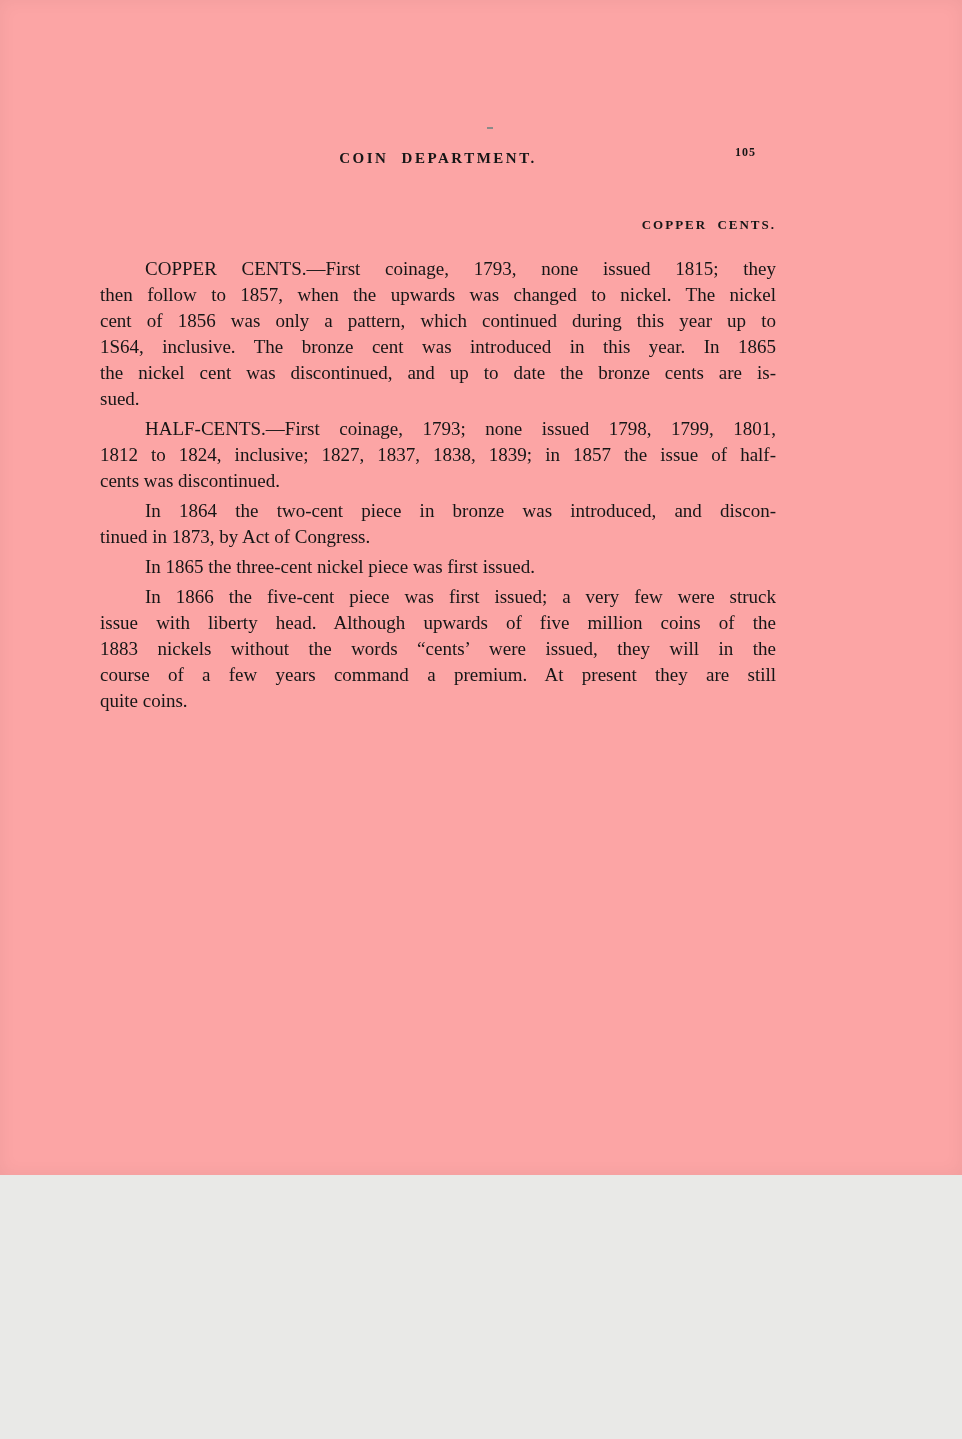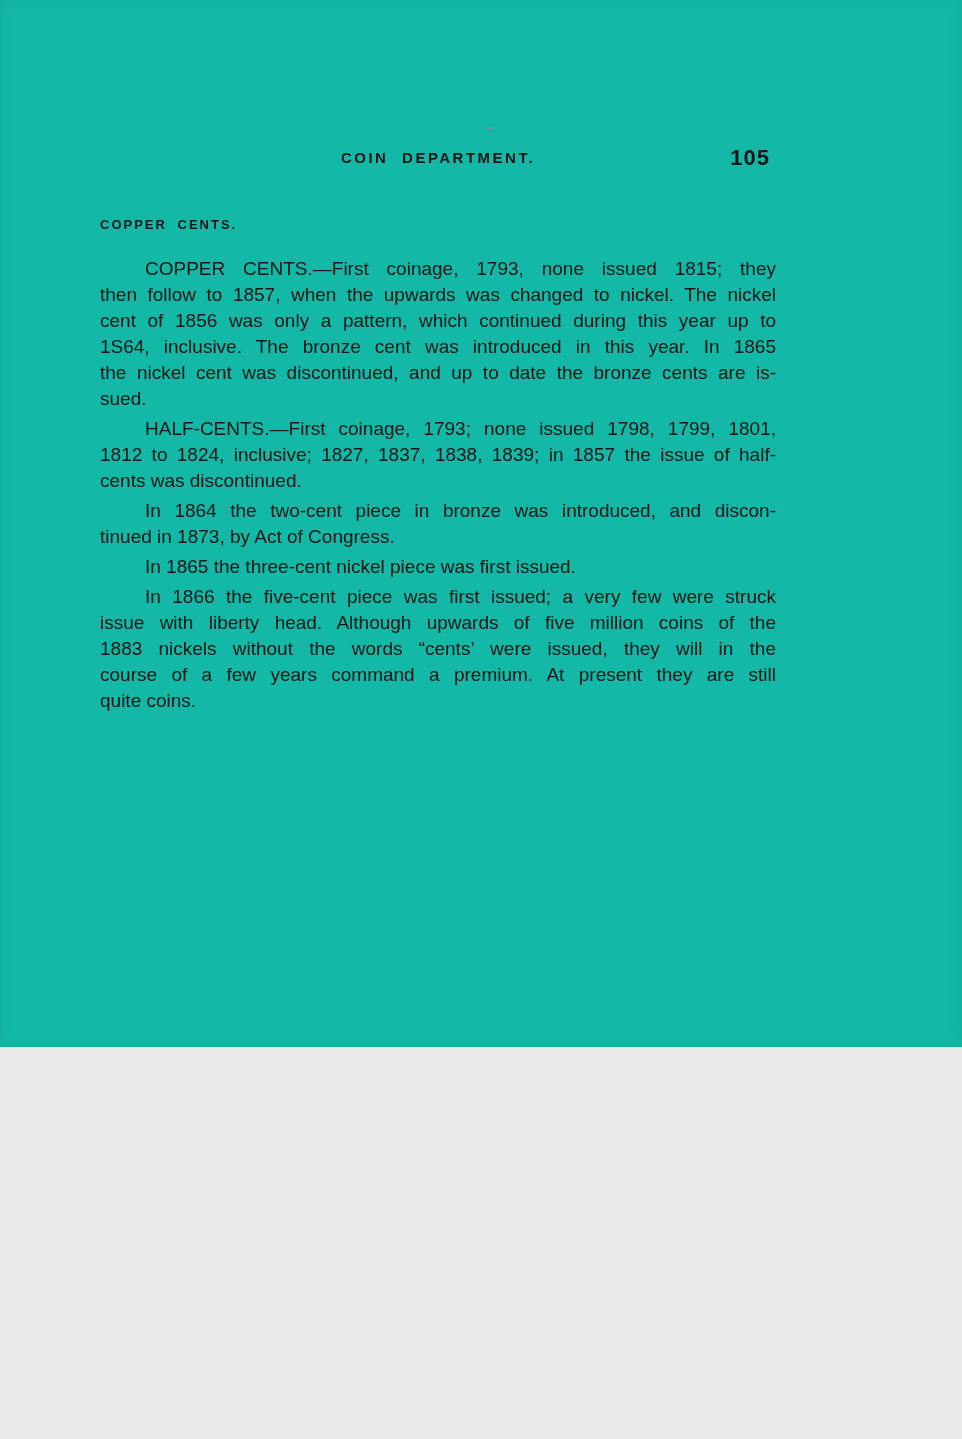--- a/index.html
+++ b/index.html
@@ -3,25 +3,25 @@
 <meta charset="utf-8">
 <style>
   html, body {
     margin: 0;
     padding: 0;
     background: #e9e9e7;
   }
   .sheet {
     position: relative;
     width: 962px;
-    height: 1047px;
+    height: 1175px;
     margin: 0 auto;
-    background: #14b8a6;
+    background: #fca5a5;
     color: #161616;
-    font-family: Liberation Sans, sans-serif;
+    font-family: Liberation Serif, serif;
     overflow: hidden;
   }
   
   .sheet::after {
     content: "";
     position: absolute;
     inset: 0;
     pointer-events: none;
     box-shadow: inset 0 0 18px rgba(0,0,0,0.05);
   }
@@ -36,41 +36,41 @@
   .rh-title {
     text-align: center;
     font-size: 15px;
     line-height: 20px;
     font-weight: bold;
     letter-spacing: 2.5px;
     word-spacing: 7px;
   }
   .rh-page-number {
     position: absolute;
-    right: 6px;
+    right: 20px;
     top: -3px;
-    font-size: 22px;
+    font-size: 12px;
     font-weight: bold;
     letter-spacing: 1px;
   }
   .print-mark {
     position: absolute;
     left: 387px;
     top: -21px;
     width: 6px;
     height: 2px;
     background: #8a8a88;
   }
 
   .section-heading {
     position: absolute;
     top: 217px;
     left: 100px;
     width: 676px;
-    text-align: left;
+    text-align: right;
     font-size: 13px;
     font-weight: bold;
     letter-spacing: 2px;
     word-spacing: 5px;
   }
 
   .body-text {
     position: absolute;
     top: 256px;
     left: 100px;

